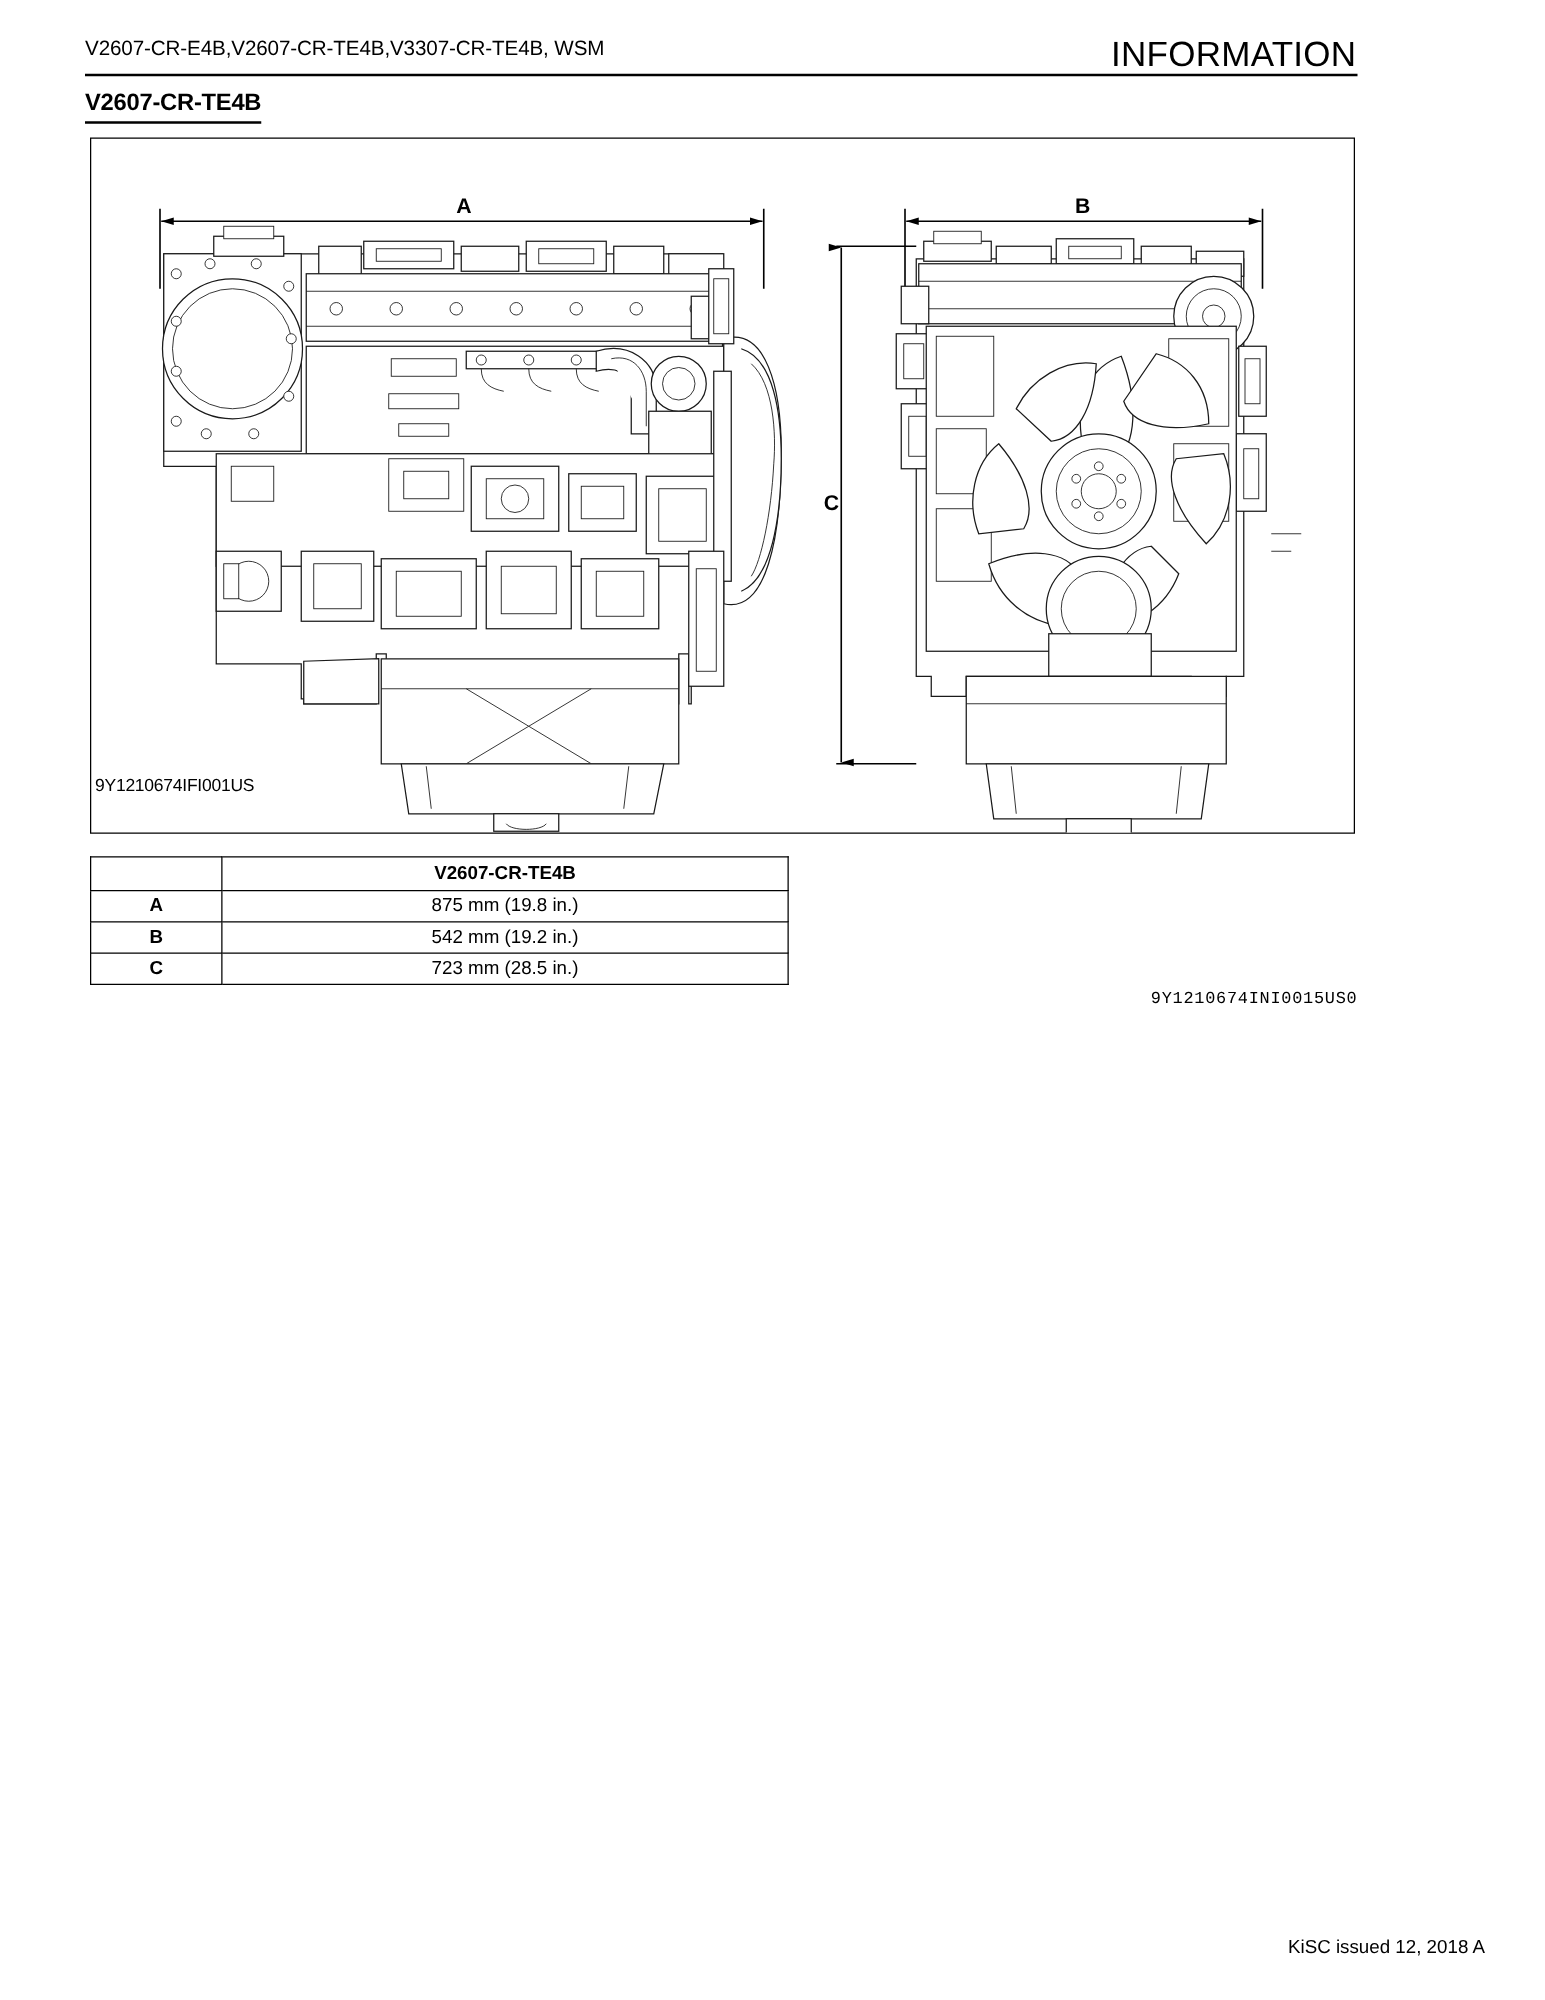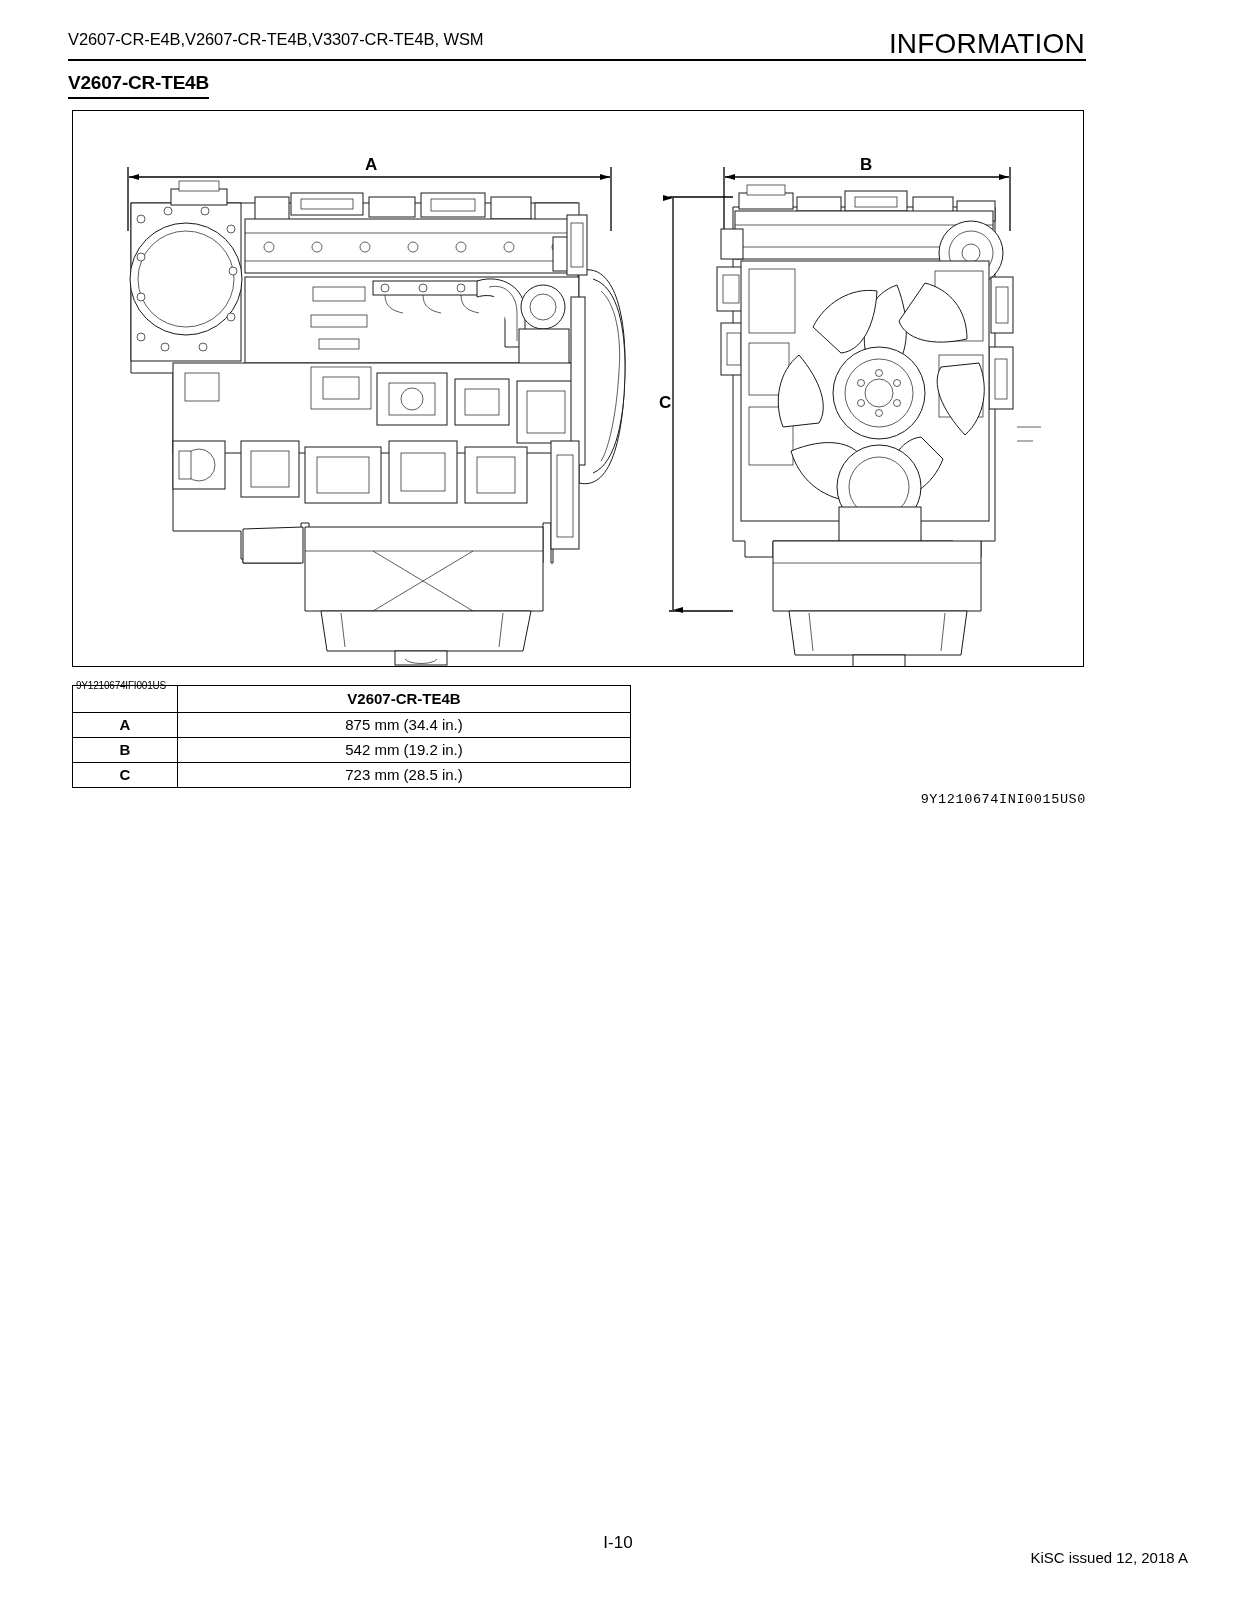--- a/index.html
+++ b/index.html
@@ -82,22 +82,22 @@
     overflow: hidden;
   }
   .figure-svg {
     position: absolute;
     left: 0;
     top: 0;
   }
   .figure-caption {
     position: absolute;
     left: 76px;
-    top: 680px;
-    font-size: 10px;
+    top: 620px;
+    font-size: 14px;
     letter-spacing: -0.2px;
     white-space: nowrap;
   }
 
   
   .dim-label {
     position: absolute;
     font-size: 17px;
     font-weight: bold;
     font-family: "Liberation Sans", sans-serif;
@@ -410,31 +410,30 @@
   <table class="dim-table">
     <thead>
       <tr>
         <td class="col-key"></td>
         <td class="col-val">V2607-CR-TE4B</td>
       </tr>
     </thead>
     <tbody>
       <tr>
         <td class="col-key key-cell">A</td>
-        <td class="col-val">875 mm (34.4 in.)</td>
+        <td class="col-val">875 mm (19.8 in.)</td>
       </tr>
       <tr>
         <td class="col-key key-cell">B</td>
         <td class="col-val">542 mm (19.2 in.)</td>
       </tr>
       <tr>
         <td class="col-key key-cell">C</td>
         <td class="col-val">723 mm (28.5 in.)</td>
       </tr>
     </tbody>
   </table>
 
   <div class="doc-code">9Y1210674INI0015US0</div>
 
-  <div class="footer-page">I-10</div>
   <div class="footer-right">KiSC issued 12, 2018 A</div>
 
 </div>
 
 </body></html>

